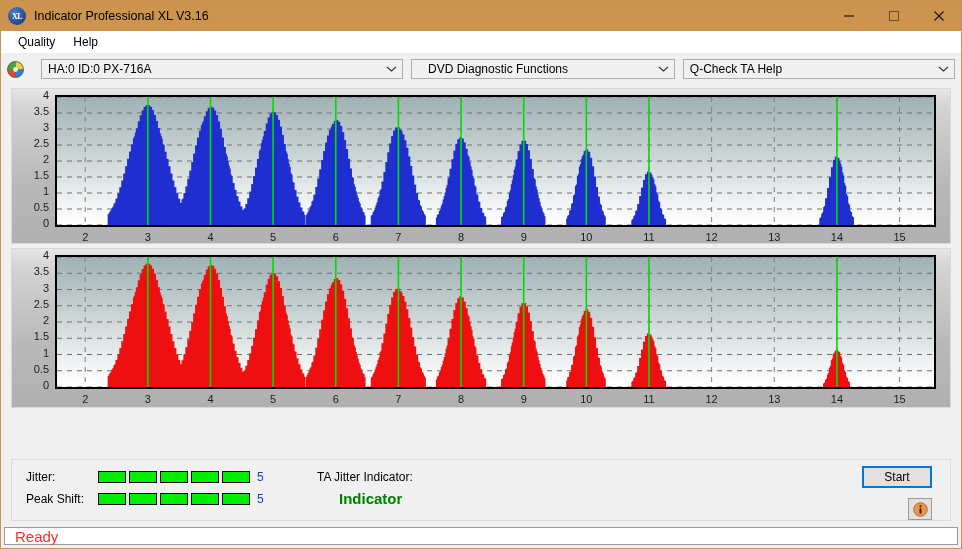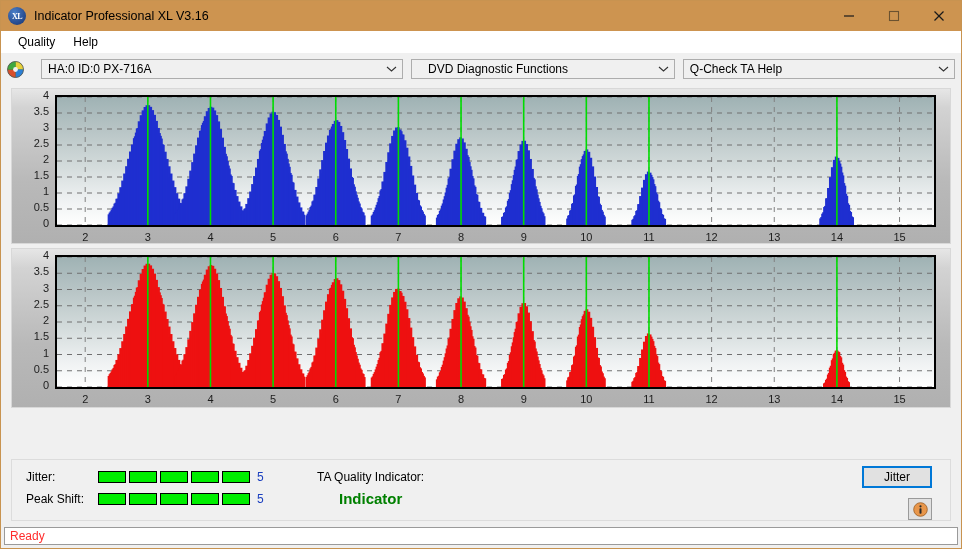--- a/index.html
+++ b/index.html
@@ -228,23 +228,23 @@
     position: absolute;
     left: 3px; right: 3px; bottom: 3px;
     height: 18px;
     background: #ffffff;
     border: 1px solid #9a9a9a;
     box-sizing: border-box;
     display: flex;
     align-items: center;
   }
   .status-text {
-    font-size: 12px;
+    font-size: 15px;
     color: #ff2d2d;
-    padding-left: 5px;
+    margin-left: 10px;
   }
 </style>
 </head>
 <body>
 
 <div class="window">
 
   <div class="titlebar">
     <div class="title-icon">XL</div>
     <div class="title-text">Indicator Professional XL V3.16</div>
@@ -1514,24 +1514,24 @@
       <div class="bars" id="peakshift-bars">
           <div class="bar" style="background: rgb(0, 238, 0);"></div>
           <div class="bar" style="background: rgb(0, 238, 0);"></div>
           <div class="bar" style="background: rgb(0, 238, 0);"></div>
           <div class="bar" style="background: rgb(0, 238, 0);"></div>
           <div class="bar" style="background: rgb(0, 238, 0);"></div>
         </div>
       <div class="metric-value">5</div>
     </div>
 
-    <div class="ta-label">TA Quality Indicator:</div>
+    <div class="ta-label">TA Jitter Indicator:</div>
     <div class="ta-value">Indicator</div>
 
-    <div class="start-btn">Jitter</div>
+    <div class="start-btn">Start</div>
 
     <div class="info-btn">
       <svg width="15" height="15" viewBox="0 0 15 15">
         <circle cx="7.5" cy="7.5" r="6.8" fill="#e8964a" stroke="#9a5a1e" stroke-width="0.8"></circle>
         <circle cx="7.5" cy="4.3" r="1.1" fill="#2a2a2a"></circle>
         <rect x="6.5" y="6.2" width="2" height="5.6" rx="0.8" fill="#2a2a2a"></rect>
       </svg>
     </div>
   </div>
 

